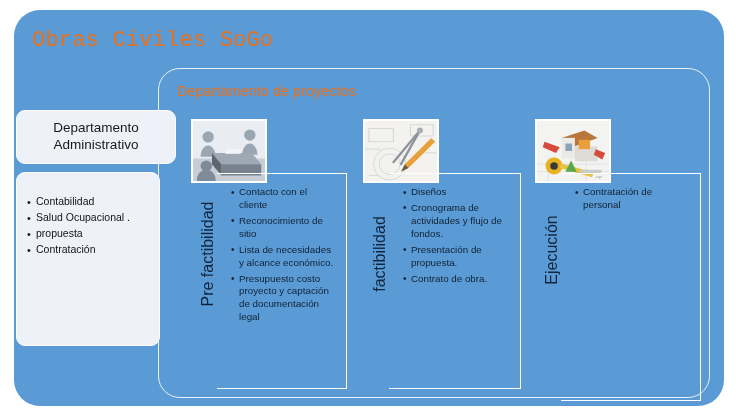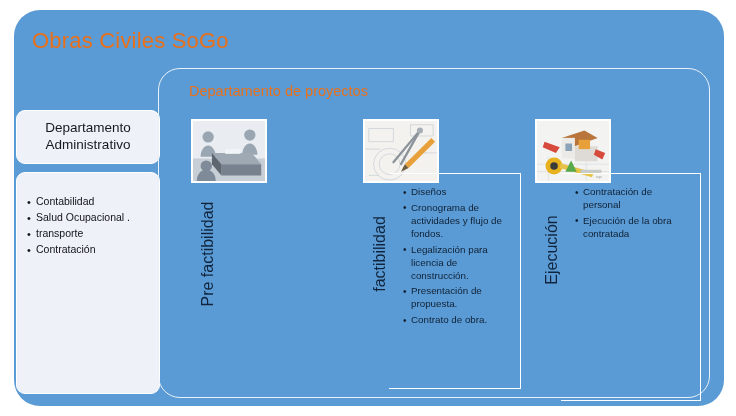--- a/index.html
+++ b/index.html
@@ -25,55 +25,56 @@
   }
 
   .main-title {
     position: absolute;
     left: 18px;
     top: 18px;
     font-size: 22px;
     color: #e8701a;
     letter-spacing: 0.2px;
     white-space: nowrap;
+    font-family: Liberation Mono, monospace;
   }
 
   
   .admin-col {
     position: absolute;
     left: 2px;
     top: 100px;
     width: 144px;
     height: 286px;
   }
 
   .admin-title-box {
     position: absolute;
     left: 0;
     top: 0;
-    width: 144px;
+    width: 160px;
     height: 54px;
     background: #eef2f8;
     border: 1px solid #ffffff;
     border-radius: 9px;
     display: flex;
     align-items: center;
     justify-content: center;
     text-align: center;
     line-height: 1.25;
     font-size: 13.5px;
     color: #16191d;
   }
 
   .admin-list-box {
     position: absolute;
     left: 0;
     top: 62px;
     width: 144px;
-    height: 222px;
+    height: 174px;
     background: #eef2f8;
     border: 1px solid #ffffff;
     border-radius: 9px;
     padding: 22px 8px 8px 10px;
   }
 
   .admin-list-box ul { list-style: none; }
 
   .admin-list-box li {
     position: relative;
@@ -103,21 +104,20 @@
     border-radius: 22px;
   }
 
   .projects-title {
     position: absolute;
     left: 18px;
     top: 14px;
     font-size: 14.5px;
     color: #e8701a;
     white-space: nowrap;
-    margin-left: 12px;
   }
 
   
   .phase {
     position: absolute;
     top: 50px;
     height: 270px;
   }
 
   .phase-thumb {
@@ -192,21 +192,21 @@
 <div class="outer-panel">
 
   <div class="main-title">Obras Civiles SoGo</div>
 
   <div class="admin-col">
     <div class="admin-title-box">Departamento Administrativo</div>
     <div class="admin-list-box">
       <ul id="admin-items">
           <li>Contabilidad</li>
           <li>Salud Ocupacional .</li>
-          <li>transporte</li>
+          <li>propuesta</li>
           <li>Contratación</li>
         </ul>
     </div>
   </div>
 
   <div class="projects-panel">
     <div class="projects-title">Departamento de proyectos</div>
 
     <div class="phase" id="phase-0">
       <div class="phase-thumb">
@@ -219,20 +219,28 @@
           <path d="M52 36c0-7 4-12 8-12s8 5 8 12z" fill="#9aa6b2"></path>
           <circle cx="14" cy="48" r="6" fill="#7f8b98"></circle>
           <path d="M4 64c0-8 5-12 10-12s10 4 10 12z" fill="#7f8b98"></path>
           <polygon points="20,34 62,34 72,46 30,46" fill="#9fa9b4"></polygon>
           <polygon points="30,46 72,46 72,58 30,58" fill="#78828e"></polygon>
           <polygon points="20,34 30,46 30,58 20,46" fill="#5e6770"></polygon>
           <rect x="34" y="30" width="16" height="5" fill="#f2f5f8"></rect>
         </svg>
       </div>
       <div class="phase-label">Pre factibilidad</div>
+      <div class="phase-body">
+        <ul id="phase-items-0">
+            <li>Contacto con el cliente</li>
+            <li>Reconocimiento de sitio</li>
+            <li>Lista de necesidades y alcance económico.</li>
+            <li>Presupuesto costo proyecto y captación de documentación legal</li>
+          </ul>
+      </div>
     </div>
 
     <div class="phase" id="phase-1">
       <div class="phase-thumb">
         <svg viewBox="0 0 76 64" preserveAspectRatio="none">
           <rect width="76" height="64" fill="#f4f2ee"></rect>
           <g stroke="#c8cfd6" stroke-width="0.8" fill="none">
             <circle cx="26" cy="46" r="17"></circle>
             <circle cx="26" cy="46" r="11"></circle>
             <path d="M4 8h26v14H4z"></path>
@@ -248,21 +256,20 @@
             <polygon points="70,18 74,22 46,50 42,46" fill="#e8a13a"></polygon>
             <polygon points="42,46 46,50 38,54" fill="#6b5a3e"></polygon>
           </g>
         </svg>
       </div>
       <div class="phase-label">factibilidad</div>
       <div class="phase-body">
         <ul id="phase-items-1">
             <li>Diseños</li>
             <li>Cronograma de actividades y flujo de fondos.</li>
-            <li>Legalización para licencia de construcción.</li>
             <li>Presentación de propuesta.</li>
             <li>Contrato de obra.</li>
           </ul>
       </div>
     </div>
 
     <div class="phase" id="phase-2">
       <div class="phase-thumb">
         <svg viewBox="0 0 76 64" preserveAspectRatio="none">
           <rect width="76" height="64" fill="#f3f4f2"></rect>
@@ -283,19 +290,18 @@
           </g>
           <polygon points="36,42 42,54 30,54" fill="#59a94a"></polygon>
           <rect x="46" y="52" width="22" height="4" fill="#c8ccc6"></rect>
           <text x="62" y="61" font-size="3" fill="#98a09a">sogo</text>
         </svg>
       </div>
       <div class="phase-label">Ejecución</div>
       <div class="phase-body">
         <ul id="phase-items-2">
             <li>Contratación de personal</li>
-            <li>Ejecución de la obra contratada</li>
           </ul>
       </div>
     </div>
 
   </div>
 </div>
 
 </body></html>

